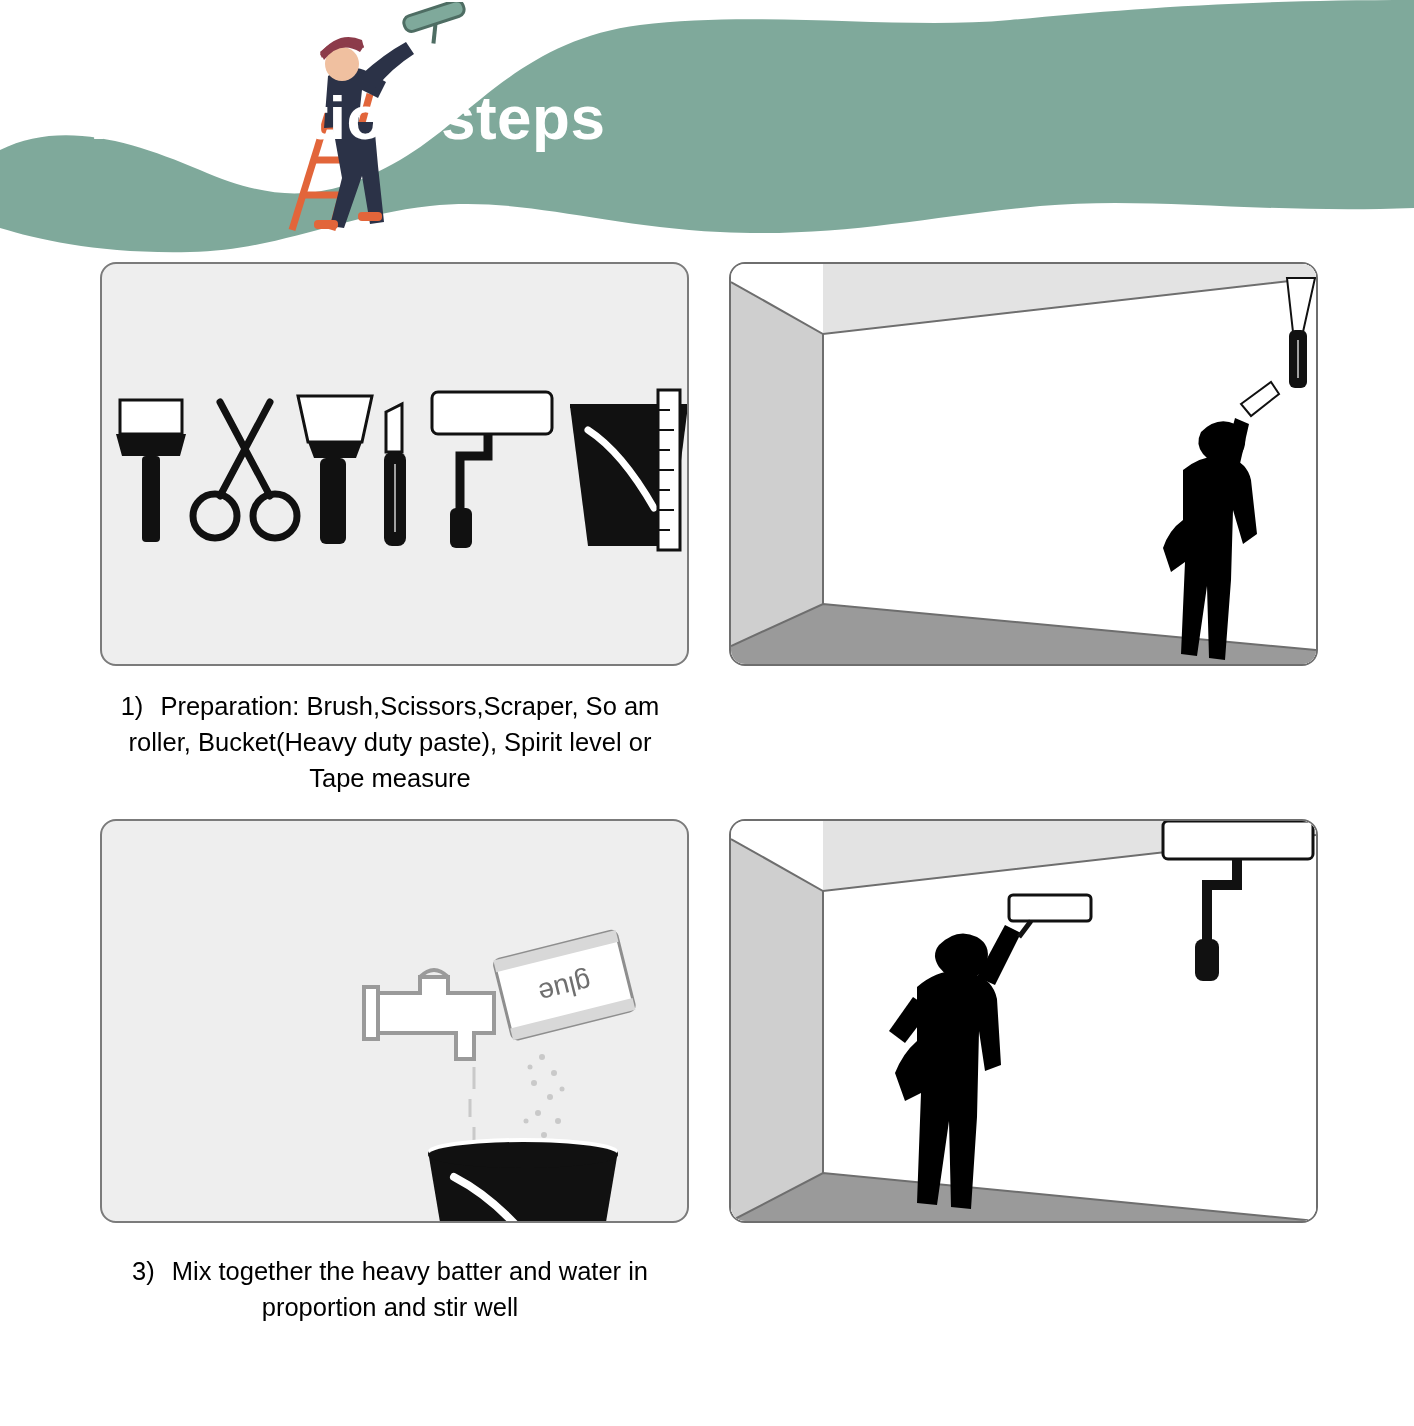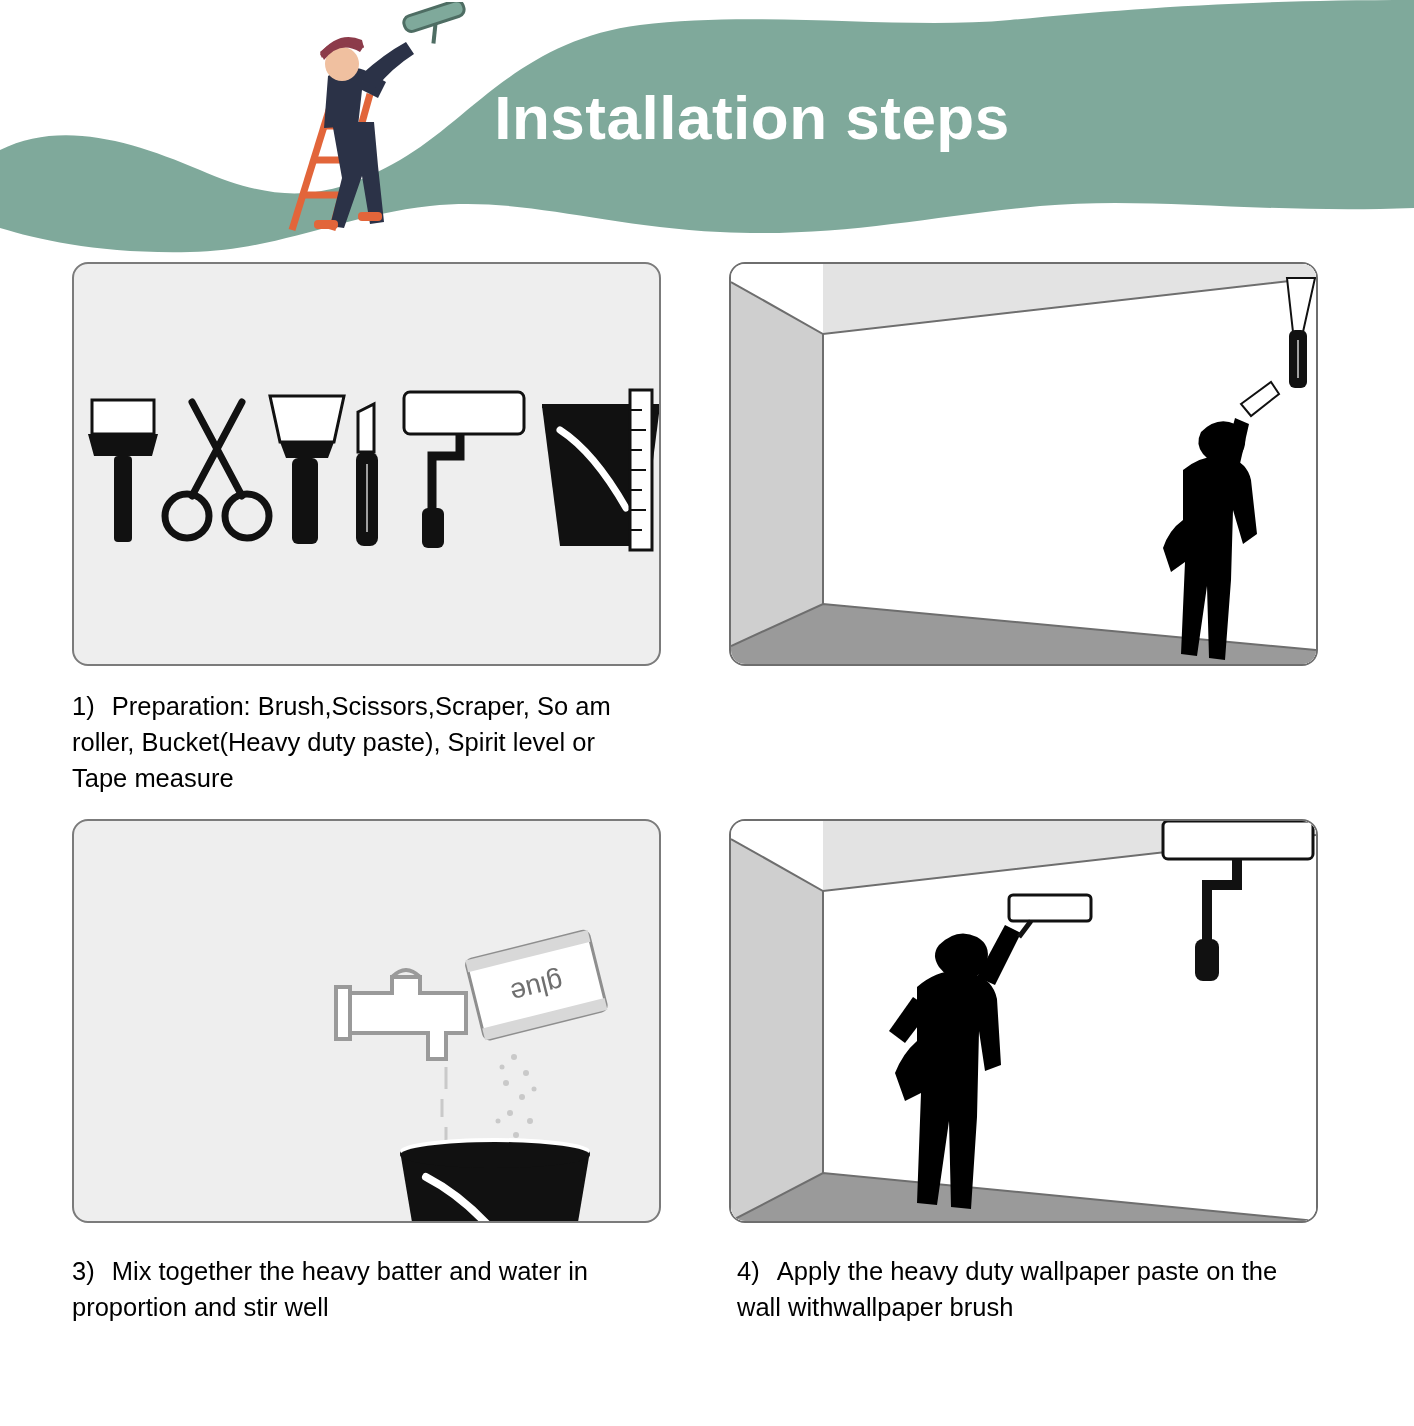--- a/index.html
+++ b/index.html
@@ -21,21 +21,20 @@
     left: 0; top: 0;
     width: 1414px;
     height: 268px;
     overflow: hidden;
   }
   .banner svg { display: block; }
   .banner-title {
     position: absolute;
     left: 0; top: 82px;
     width: 1414px;
-    text-align: center;
     font-size: 62px;
     font-weight: bold;
     color: #ffffff;
     letter-spacing: 0.5px;
     padding-left: 90px;
     box-sizing: border-box;
   }
 
   
   .steps {
@@ -44,21 +43,21 @@
     width: 1414px;
   }
   .row {
     display: flex;
     width: 1414px;
   }
   .cell {
     width: 707px;
     box-sizing: border-box;
   }
-  .cell.left  { padding: 0 22px 0 72px; }
+  .cell.left  { padding: 0 22px 0 100px; text-align: center; }
   .cell.right { padding: 0 100px 0 22px; }
 
   .panel {
     position: relative;
     width: 585px;
     height: 400px;
     border: 2px solid #7b7b7b;
     border-radius: 16px;
     background: #eeeeee;
     overflow: hidden;
@@ -308,19 +307,15 @@
             <line x1="300" y1="100" x2="288" y2="116" stroke="#111" stroke-width="5"></line>
           </g>
 
           <g>
             <rect x="432" y="0" width="150" height="38" rx="5" fill="#ffffff" stroke="#111" stroke-width="3"></rect>
             <path d="M506 38 v26 h-30 v58" fill="none" stroke="#111" stroke-width="10"></path>
             <rect x="464" y="118" width="24" height="42" rx="8" fill="#111"></rect>
           </g>
         </svg>
       </div>
-      <div class="caption">
-        <span>4)</span>
-        <span class="num-indent">Apply the heavy duty wallpaper paste on the wall withwallpaper brush</span>
-      </div>
     </div>
   </div>
 </div>
 
 </body></html>

